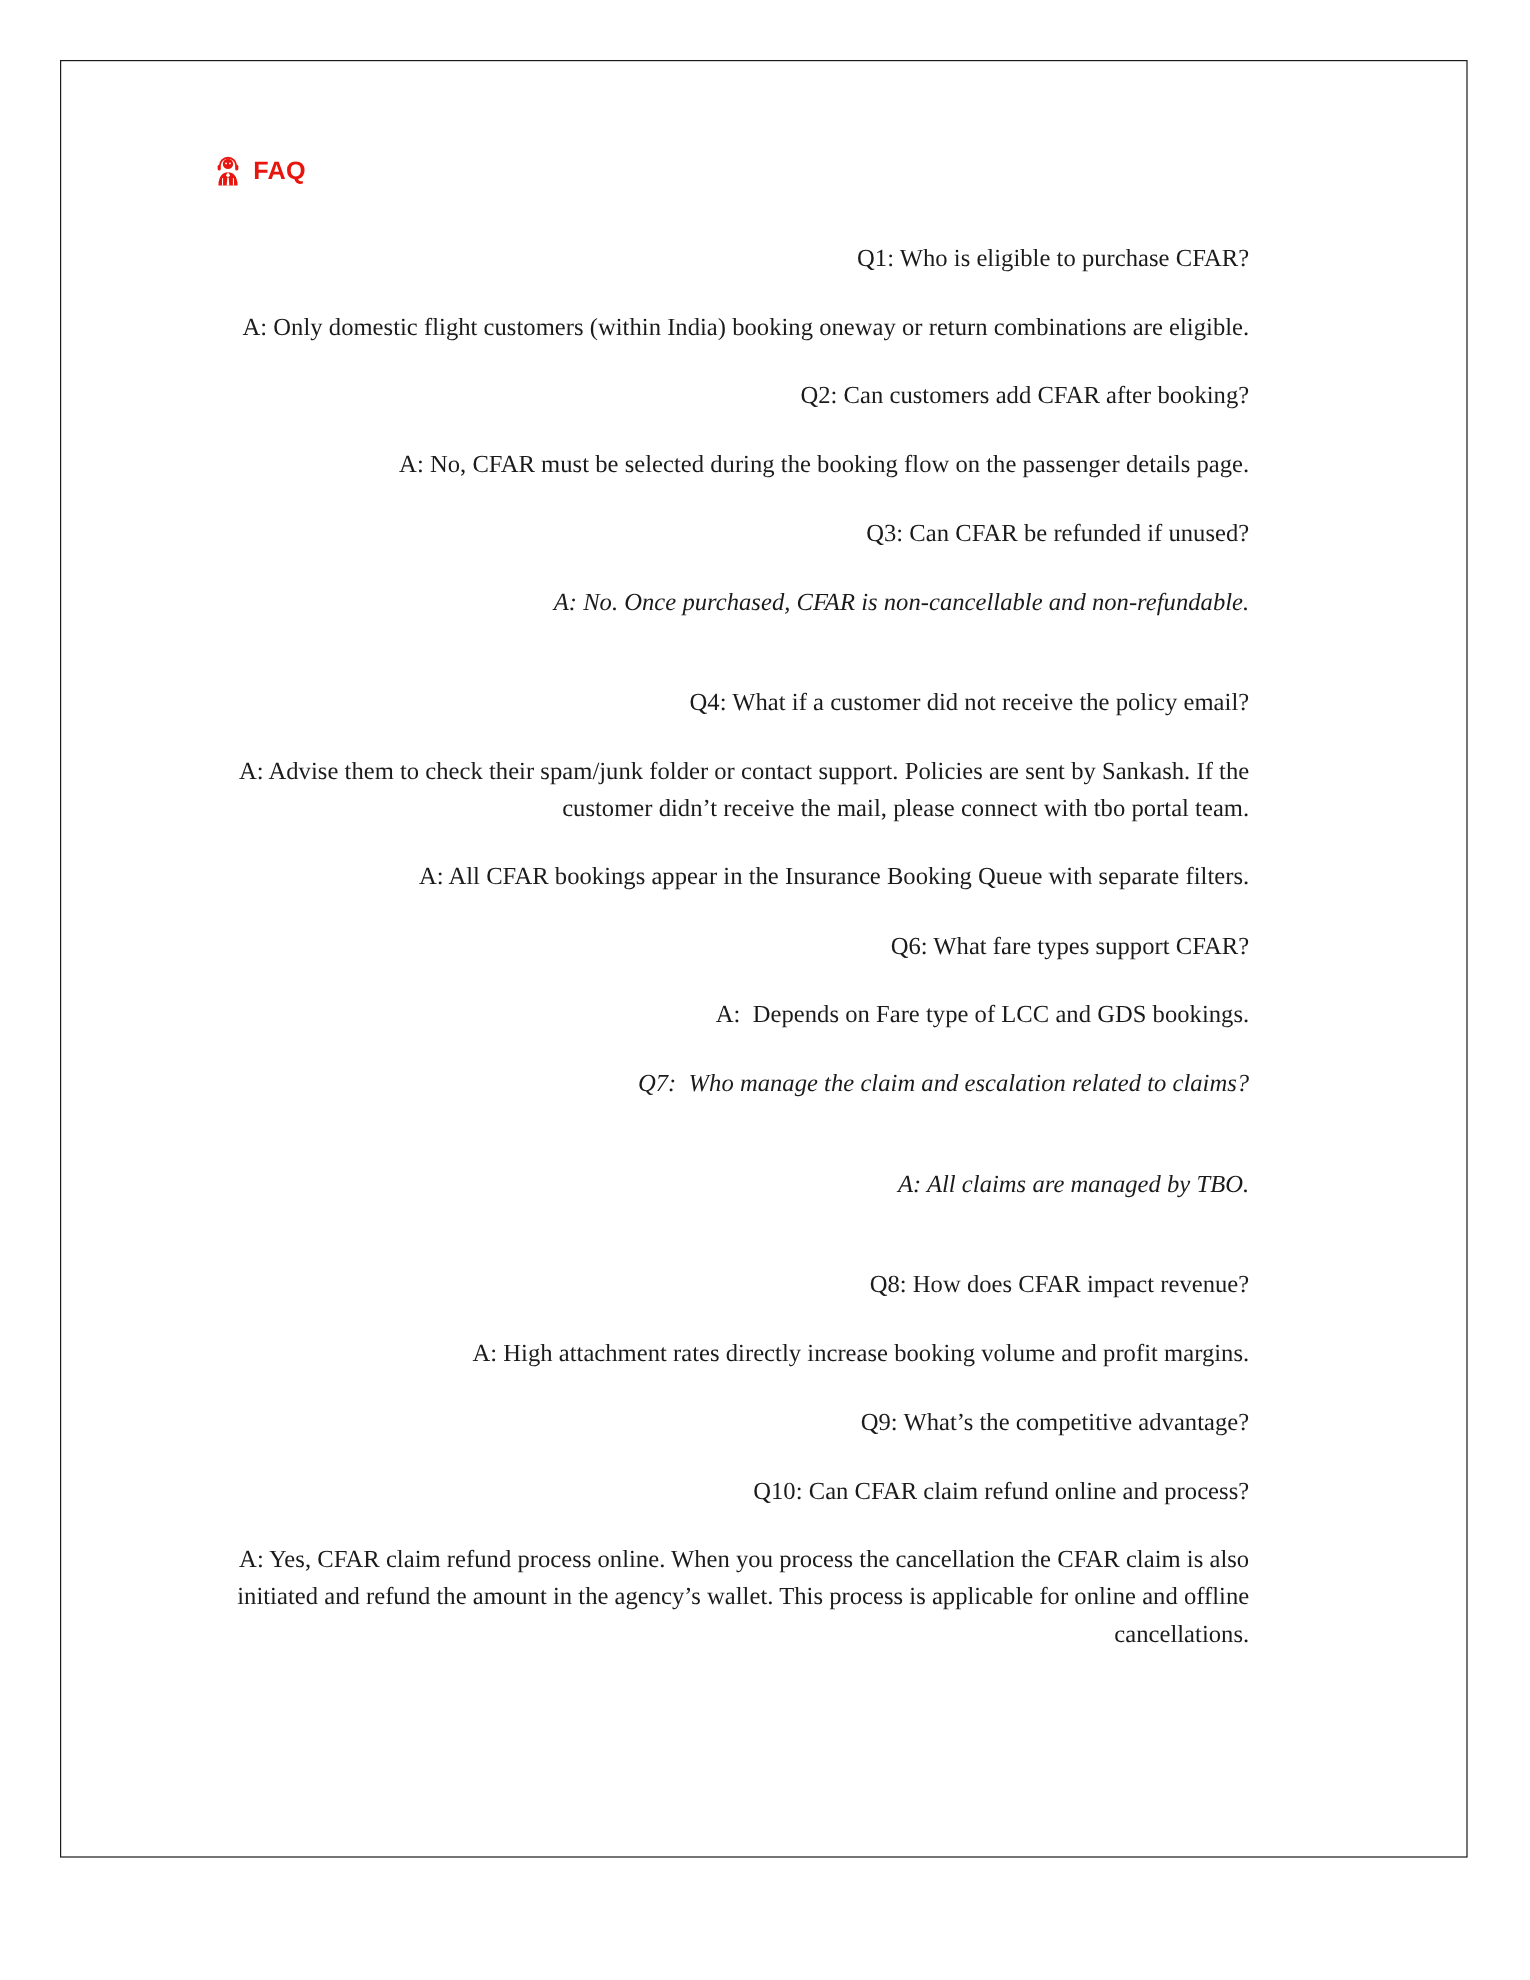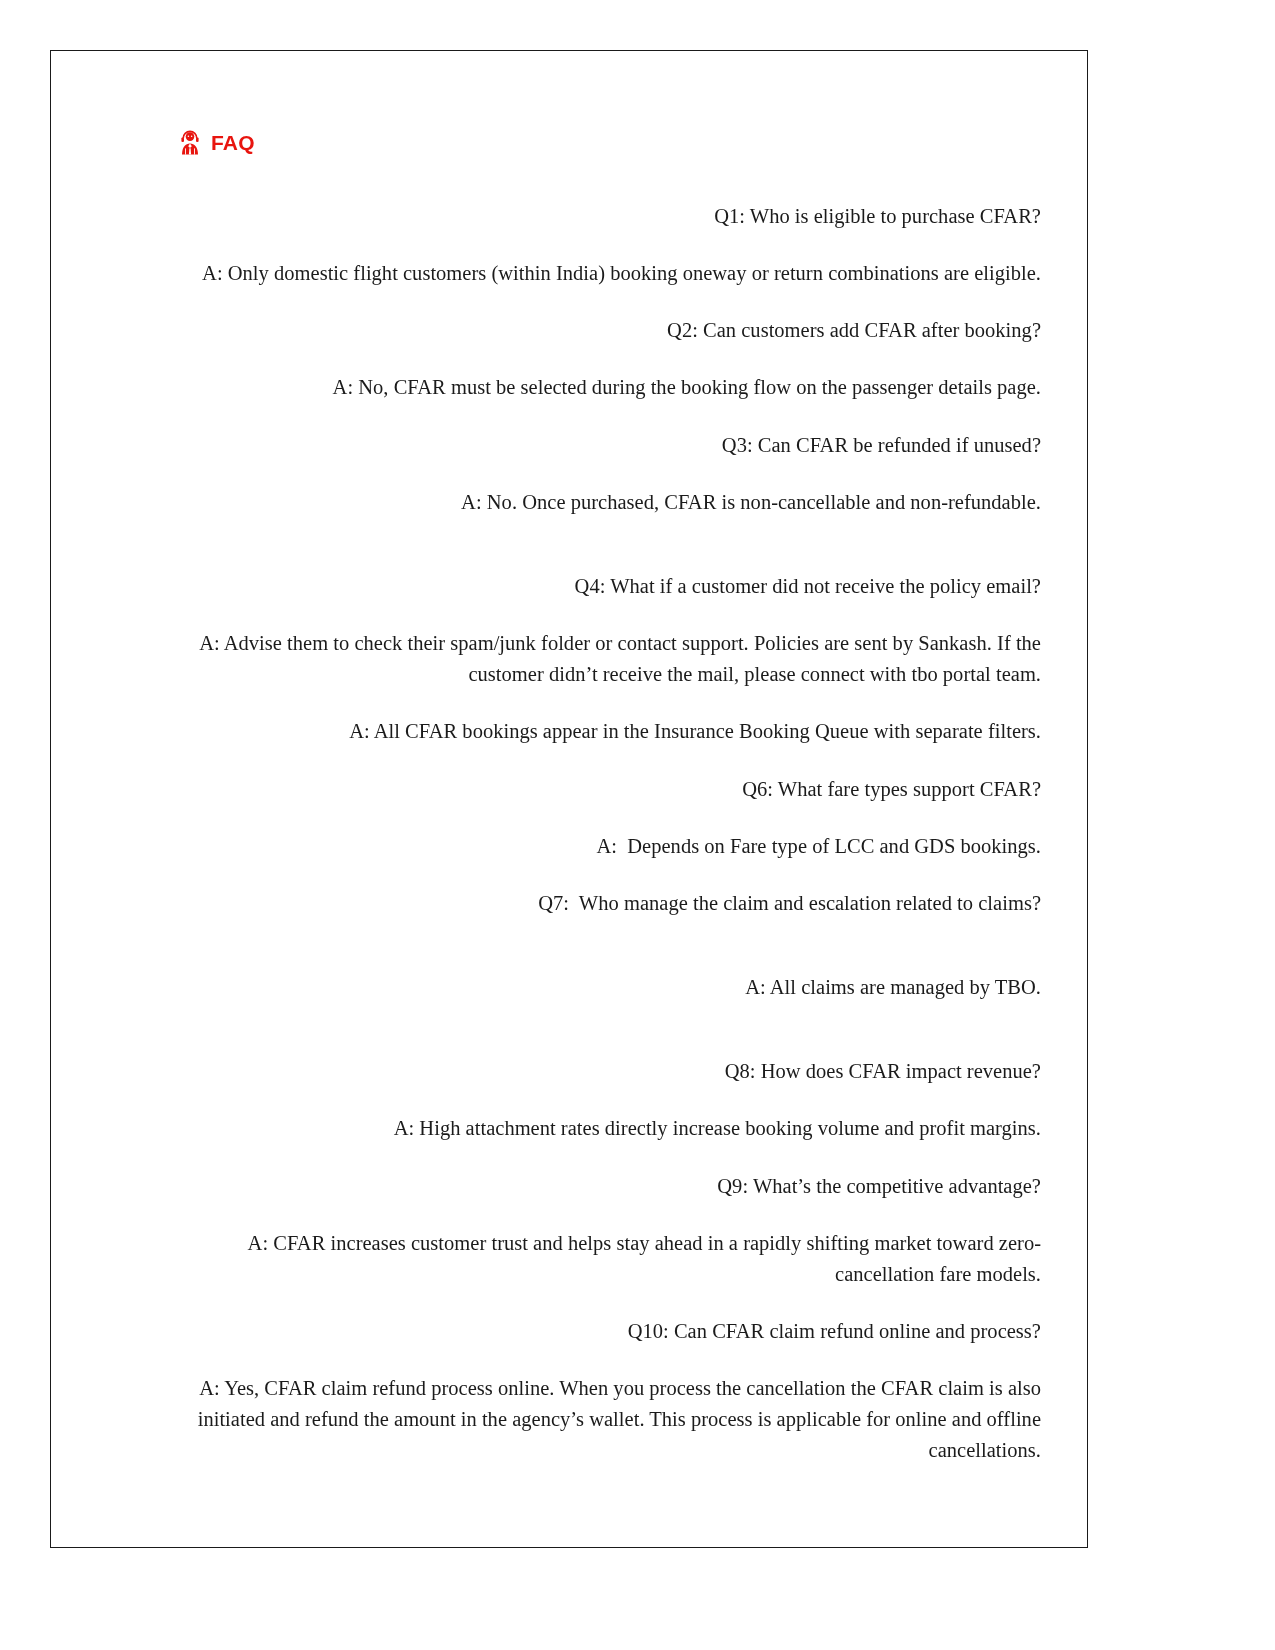--- a/index.html
+++ b/index.html
@@ -12,21 +12,21 @@
     height: 1650px;
     font-family: "Liberation Serif", "DejaVu Serif", serif;
     -webkit-font-smoothing: antialiased;
   }
 
   
   .page-sheet {
     position: absolute;
     left: 50px;
     top: 50px;
-    width: 1038px;
+    width: 1173px;
     height: 1498px;
     border: 1.5px solid #1a1a1a;
     background: #ffffff;
     box-sizing: border-box;
     overflow: hidden;
   }
 
   .content {
     position: absolute;
     left: 128px;
@@ -61,21 +61,21 @@
 
   .para {
     font-size: 20.5px;
     line-height: 1.52;
     color: #1b1b1b;
     margin: 0 0 26px 0;
     text-align: right;
     white-space: pre-wrap;
     letter-spacing: 0.02px;
   }
-  .para.gap-after  { margin-bottom: 53px; }
+  .para.gap-after  { margin-bottom: 53px; font-style: italic; }
   .para.last       { margin-bottom: 0; }
 </style>
 </head>
 <body>
 
 <div class="page-sheet">
   <div class="content">
 
     <div class="faq-heading">
       <svg class="faq-icon" viewBox="0 0 22 26" aria-hidden="true">
@@ -118,20 +118,19 @@
       <p class="para">Q6: What fare types support CFAR?</p>
       <p class="para">A:  Depends on Fare type of LCC and GDS bookings.</p>
 
       <p class="para gap-after">Q7:  Who manage the claim and escalation related to claims?</p>
       <p class="para gap-after">A: All claims are managed by TBO.</p>
 
       <p class="para">Q8: How does CFAR impact revenue?</p>
       <p class="para">A: High attachment rates directly increase booking volume and profit margins.</p>
 
       <p class="para">Q9: What’s the competitive advantage?</p>
-      <p class="para">A: CFAR increases customer trust and helps stay ahead in a rapidly shifting market toward zero-cancellation fare models.</p>
 
       <p class="para">Q10: Can CFAR claim refund online and process?</p>
       <p class="para last">A: Yes, CFAR claim refund process online. When you process the cancellation the CFAR claim is also initiated and refund the amount in the agency’s wallet. This process is applicable for online and offline cancellations.</p>
 
     </div>
   </div>
 </div>
 
 </body></html>

